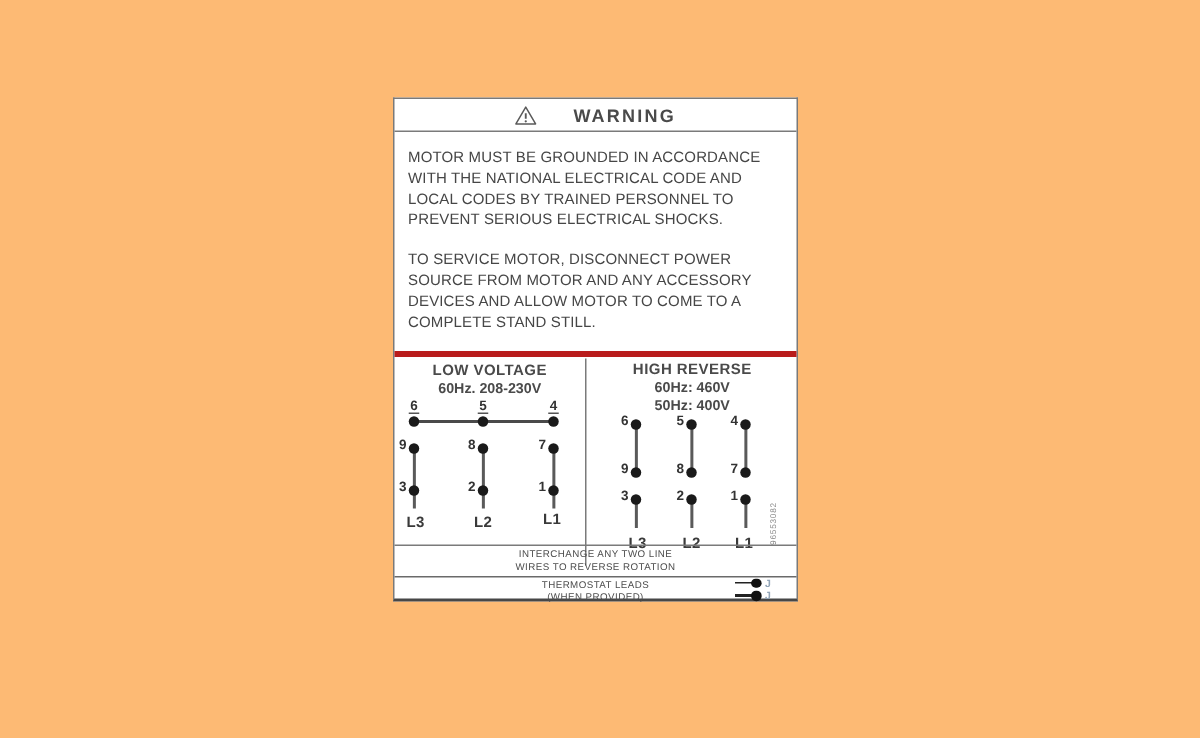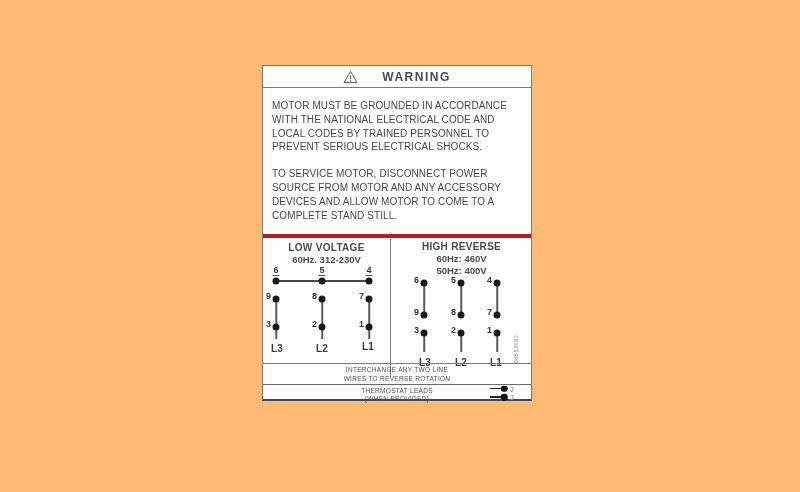--- a/index.html
+++ b/index.html
@@ -100,21 +100,21 @@
 
     <div class="bodytext">
       <p>MOTOR MUST BE GROUNDED IN ACCORDANCE WITH THE NATIONAL ELECTRICAL CODE AND LOCAL CODES BY TRAINED PERSONNEL TO PREVENT SERIOUS ELECTRICAL SHOCKS.</p>
       <p>TO SERVICE MOTOR, DISCONNECT POWER SOURCE FROM MOTOR AND ANY ACCESSORY DEVICES AND ALLOW MOTOR TO COME TO A COMPLETE STAND STILL.</p>
     </div>
 
     <div class="diag">
 
       <div class="panel panel-low">
         <div class="ptitle" style="top:3px">LOW VOLTAGE</div>
-        <div class="psub" style="top:15px">60Hz. 312-230V</div>
+        <div class="psub" style="top:15px">60Hz. 208-230V</div>
 
         <span class="tnum tnum-top" style="left:13px;top:27px">6</span>
         <span class="tnum tnum-top" style="left:59px;top:27px">5</span>
         <span class="tnum tnum-top" style="left:106px;top:27px">4</span>
         <div class="hline" style="left:13px;top:41.3px;width:93px"></div>
         <div class="dot" style="left:13px;top:42px"></div>
         <div class="dot" style="left:59px;top:42px"></div>
         <div class="dot" style="left:106px;top:42px"></div>
 
         <div class="vline" style="left:13px;top:60px;height:40px"></div>

